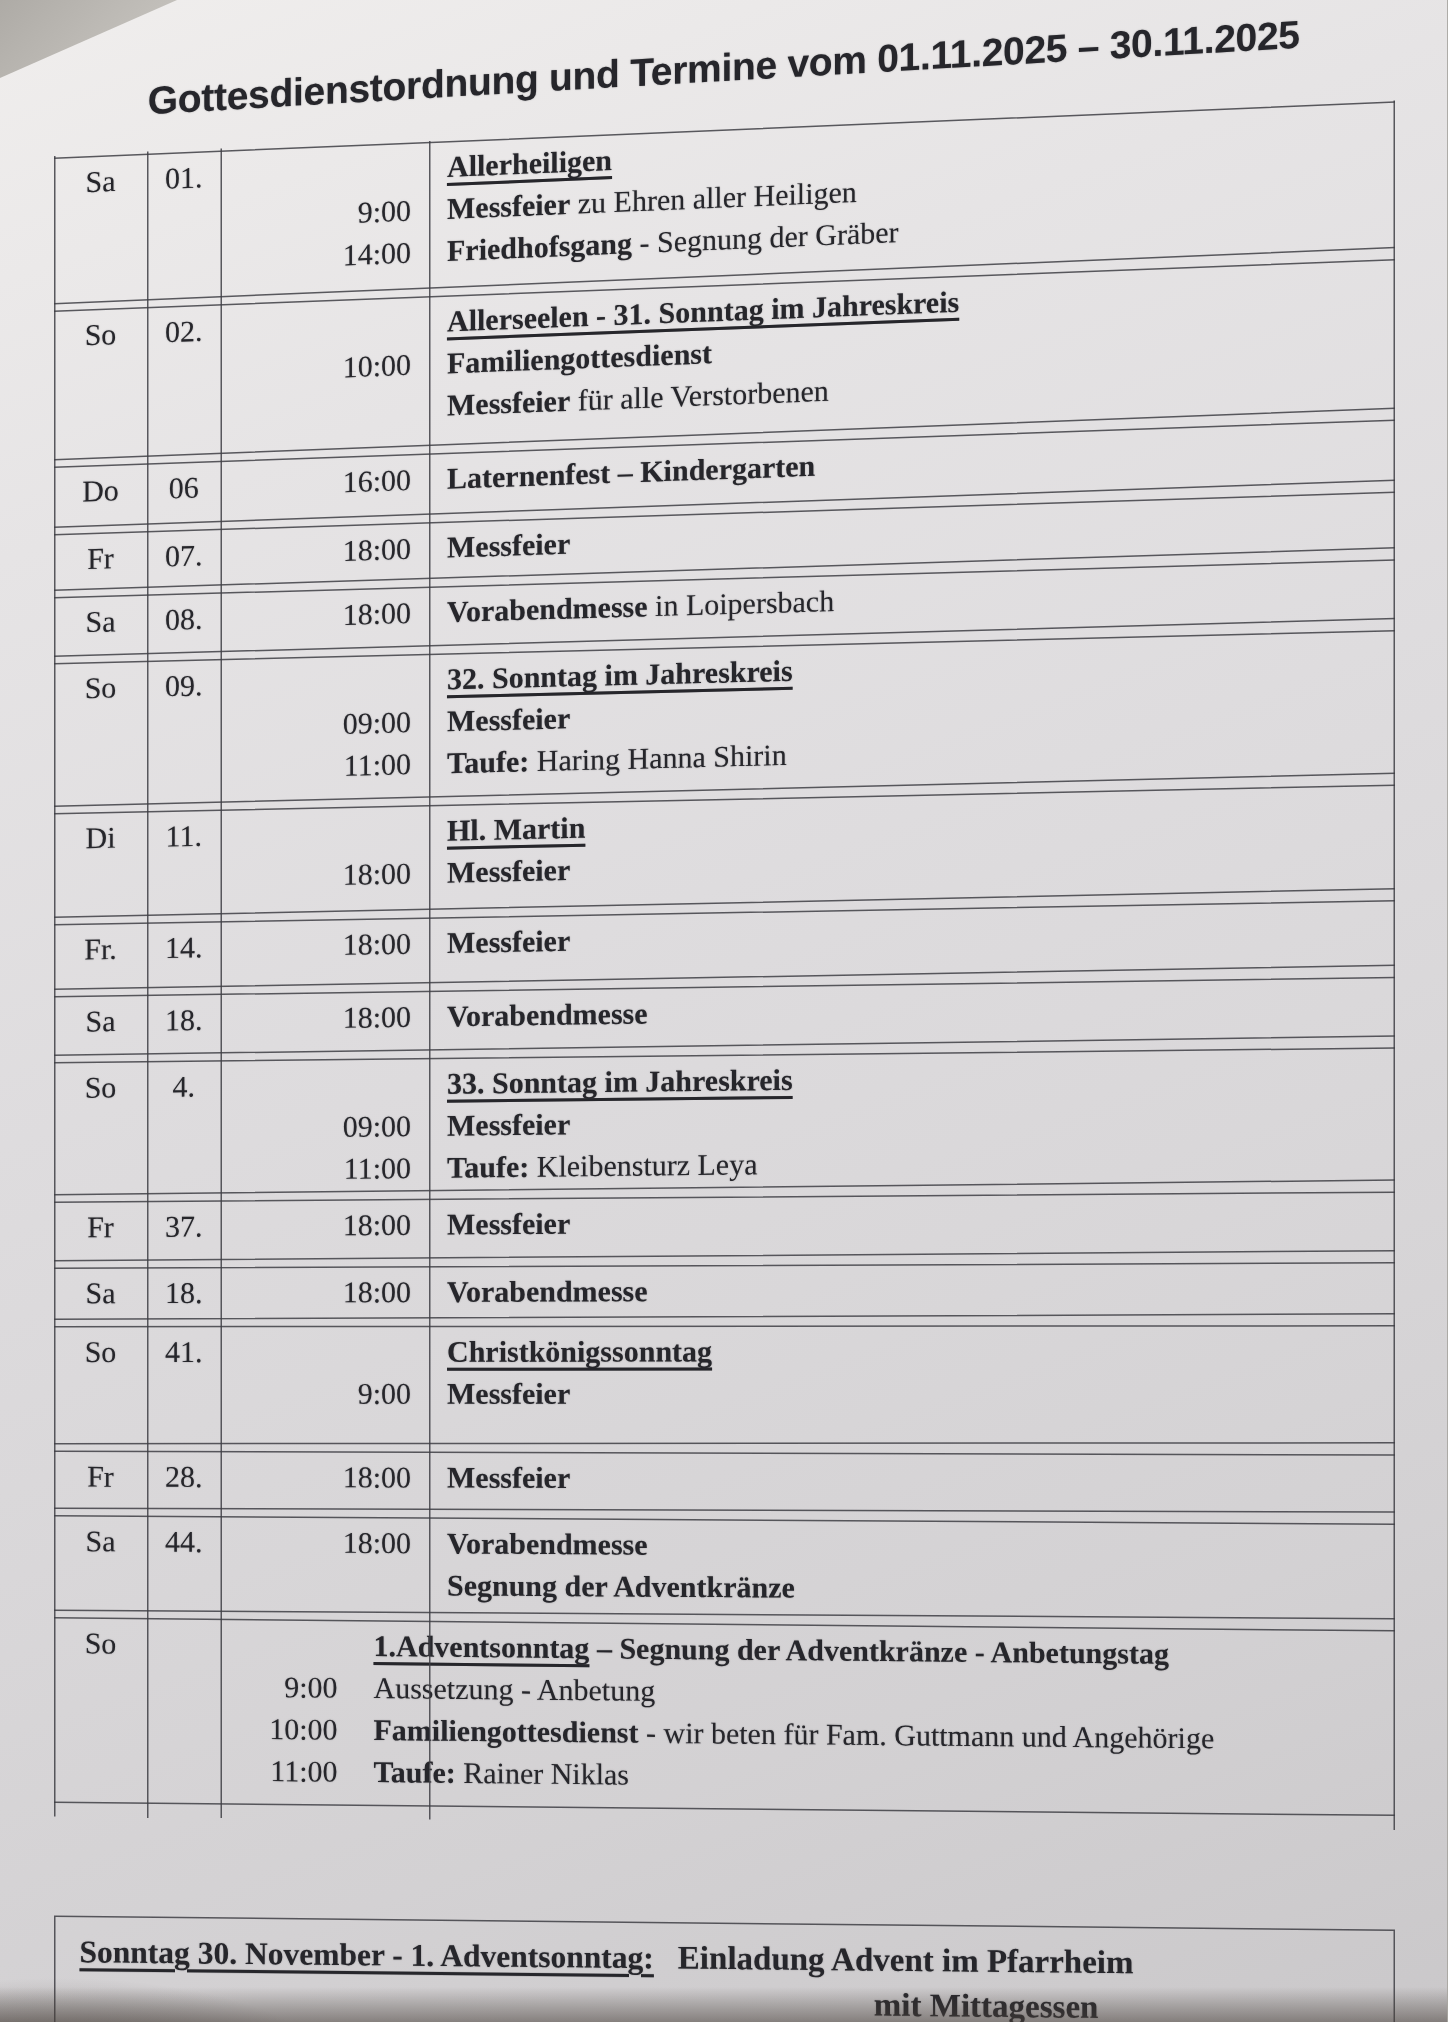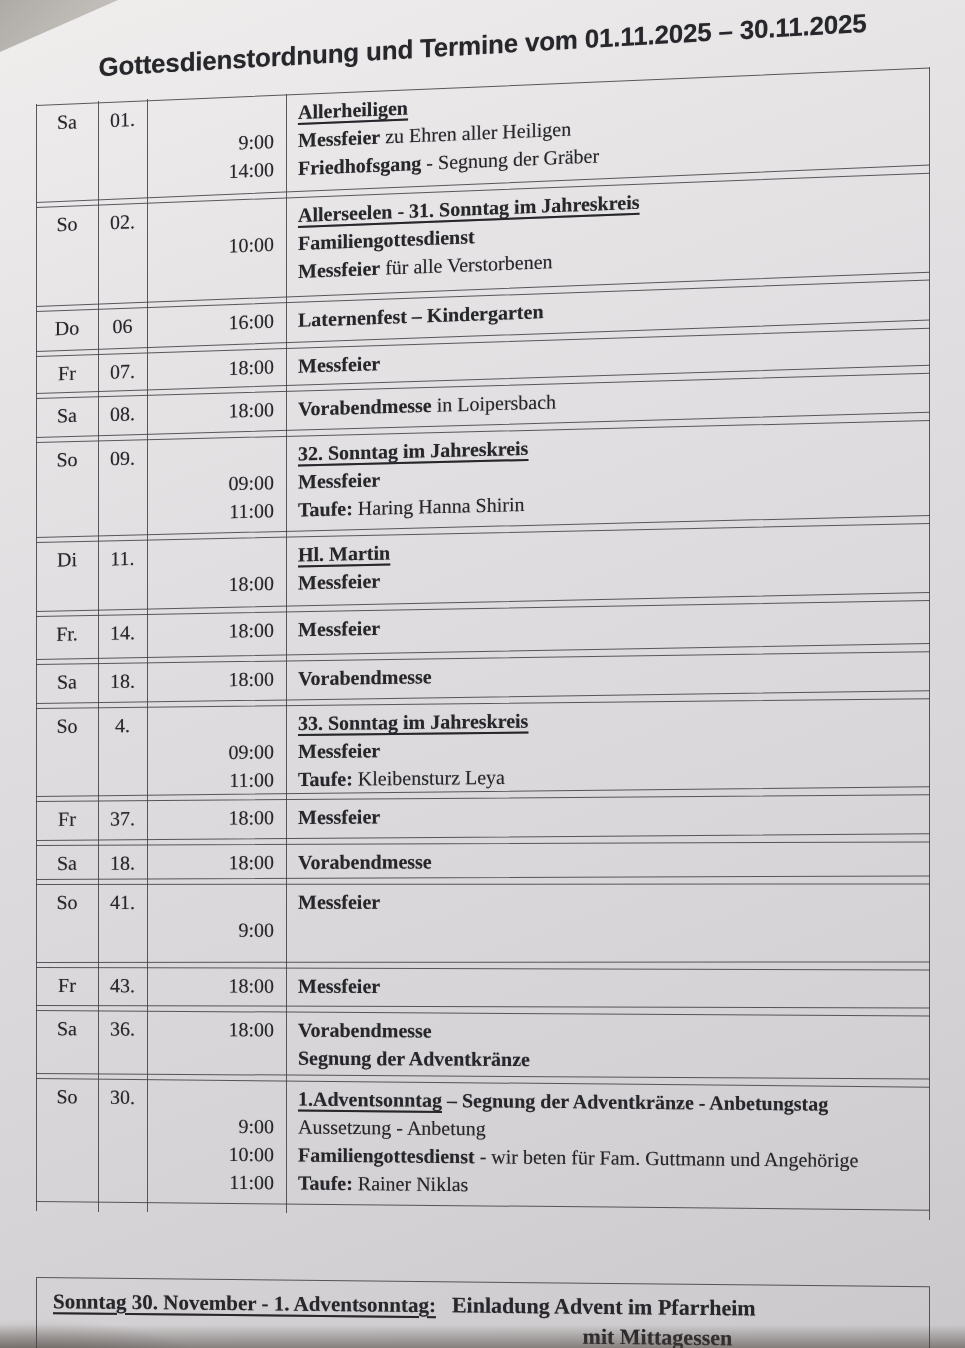--- a/index.html
+++ b/index.html
@@ -213,48 +213,48 @@
         </div>
       </div>
       <div class="row" style="min-height: 79px; transform: skewY(-0.04deg);">
         <div class="cell c-day">So</div>
         <div class="cell c-date">41.</div>
         <div class="cell c-time">
           <div class="ln">&nbsp;</div>
           <div class="ln">9:00</div>
         </div>
         <div class="cell c-desc">
+          <div class="ln"><span class="b u">Christkönigssonntag</span></div>
           <div class="ln"><span class="b">Messfeier</span></div>
         </div>
       </div>
       <div class="row" style="min-height: 39px; transform: skewY(0.16deg);">
         <div class="cell c-day">Fr</div>
-        <div class="cell c-date">43.</div>
+        <div class="cell c-date">28.</div>
         <div class="cell c-time">
           <div class="ln">18:00</div>
         </div>
         <div class="cell c-desc">
           <div class="ln"><span class="b">Messfeier</span></div>
         </div>
       </div>
       <div class="row" style="min-height: 64px; transform: skewY(0.36deg);">
         <div class="cell c-day">Sa</div>
-        <div class="cell c-date">36.</div>
+        <div class="cell c-date">44.</div>
         <div class="cell c-time">
           <div class="ln">18:00</div>
           <div class="ln">&nbsp;</div>
         </div>
         <div class="cell c-desc">
           <div class="ln"><span class="b">Vorabendmesse</span></div>
           <div class="ln"><span class="b">Segnung der Adventkränze</span></div>
         </div>
       </div>
       <div class="row" style="min-height: 124px; transform: skewY(0.56deg);">
         <div class="cell c-day">So</div>
-        <div class="cell c-date">30.</div>
         <div class="cell c-time">
           <div class="ln">&nbsp;</div>
           <div class="ln">9:00</div>
           <div class="ln">10:00</div>
           <div class="ln">11:00</div>
         </div>
         <div class="cell c-desc">
           <div class="ln"><span class="b u">1.Adventsonntag</span><span class="b"> – Segnung der Adventkränze - Anbetungstag</span></div>
           <div class="ln"><span>Aussetzung - Anbetung</span></div>
           <div class="ln"><span class="b">Familiengottesdienst</span><span> - wir beten für Fam. Guttmann und Angehörige</span></div>

